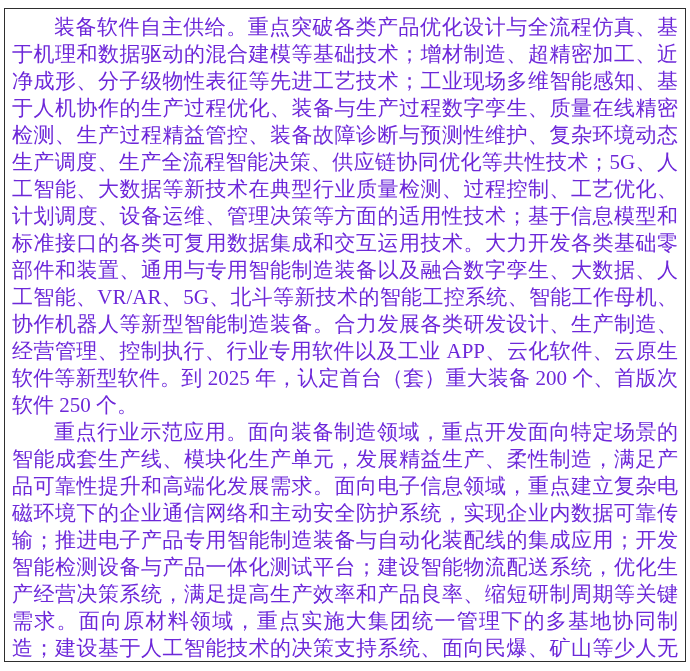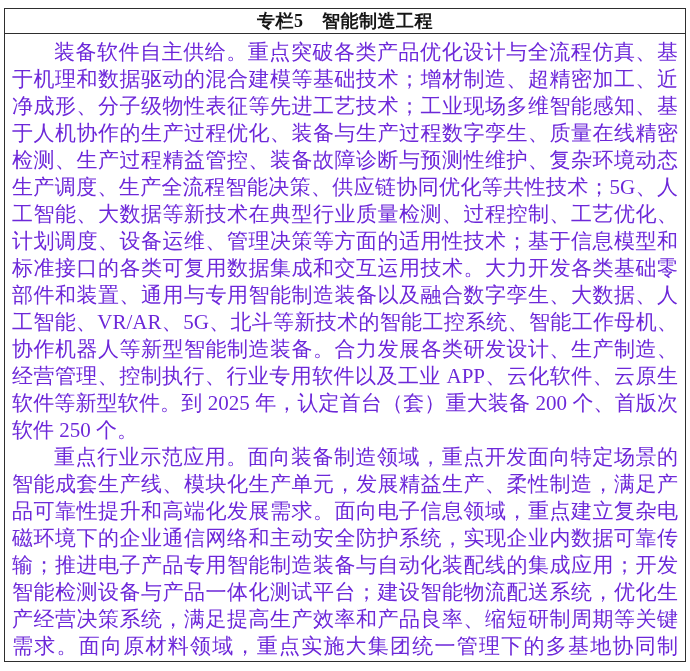--- a/index.html
+++ b/index.html
@@ -48,18 +48,17 @@
   }
   .callout-body p {
     margin: 0;
     text-indent: 2em;
   }
 </style>
 </head>
 <body>
 
 <div class="callout-box">
-  <div class="callout-title">专栏5　智能制造工程</div>
   <div class="callout-body">
     <p>装备软件自主供给。重点突破各类产品优化设计与全流程仿真、基于机理和数据驱动的混合建模等基础技术；增材制造、超精密加工、近净成形、分子级物性表征等先进工艺技术；工业现场多维智能感知、基于人机协作的生产过程优化、装备与生产过程数字孪生、质量在线精密检测、生产过程精益管控、装备故障诊断与预测性维护、复杂环境动态生产调度、生产全流程智能决策、供应链协同优化等共性技术；5G、人工智能、大数据等新技术在典型行业质量检测、过程控制、工艺优化、计划调度、设备运维、管理决策等方面的适用性技术；基于信息模型和标准接口的各类可复用数据集成和交互运用技术。大力开发各类基础零部件和装置、通用与专用智能制造装备以及融合数字孪生、大数据、人工智能、VR/AR、5G、北斗等新技术的智能工控系统、智能工作母机、协作机器人等新型智能制造装备。合力发展各类研发设计、生产制造、经营管理、控制执行、行业专用软件以及工业 APP、云化软件、云原生软件等新型软件。到 2025 年，认定首台（套）重大装备 200 个、首版次软件 250 个。</p>
     <p>重点行业示范应用。面向装备制造领域，重点开发面向特定场景的智能成套生产线、模块化生产单元，发展精益生产、柔性制造，满足产品可靠性提升和高端化发展需求。面向电子信息领域，重点建立复杂电磁环境下的企业通信网络和主动安全防护系统，实现企业内数据可靠传输；推进电子产品专用智能制造装备与自动化装配线的集成应用；开发智能检测设备与产品一体化测试平台；建设智能物流配送系统，优化生产经营决策系统，满足提高生产效率和产品良率、缩短研制周期等关键需求。面向原材料领域，重点实施大集团统一管理下的多基地协同制造；建设基于人工智能技术的决策支持系统、面向民爆、矿山等少人无人作业环境的安全一体化监控系统，推进大型制造设备健康监测和远程运维，满足安全生产、降耗减碳、提质降本等各类需求。面向消费品领域，重点推广面向工序的专用制造装备和专用机器人，支持供应链协同和用户交互平台建设，发展大规模个性化定制和产品质量全过程追溯，切实提高产品质量和安全性，满足多样化、高品质需求。</p>
   </div>
 </div>
 
 </body></html>

